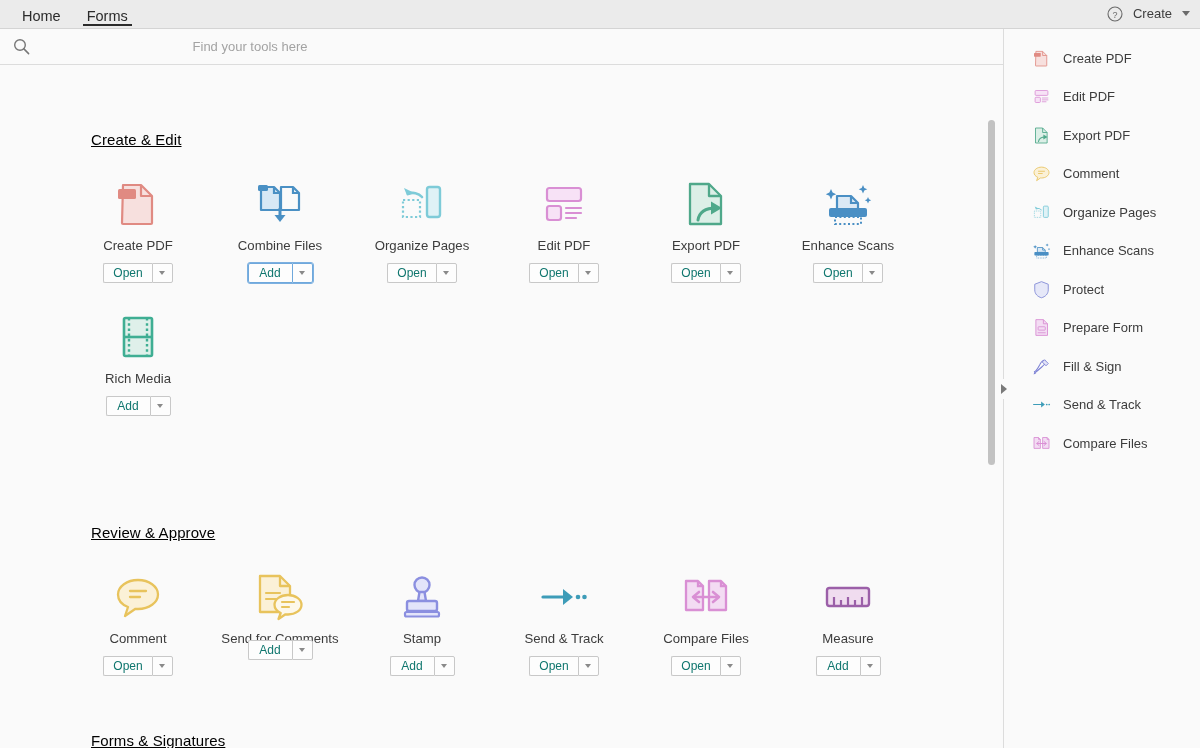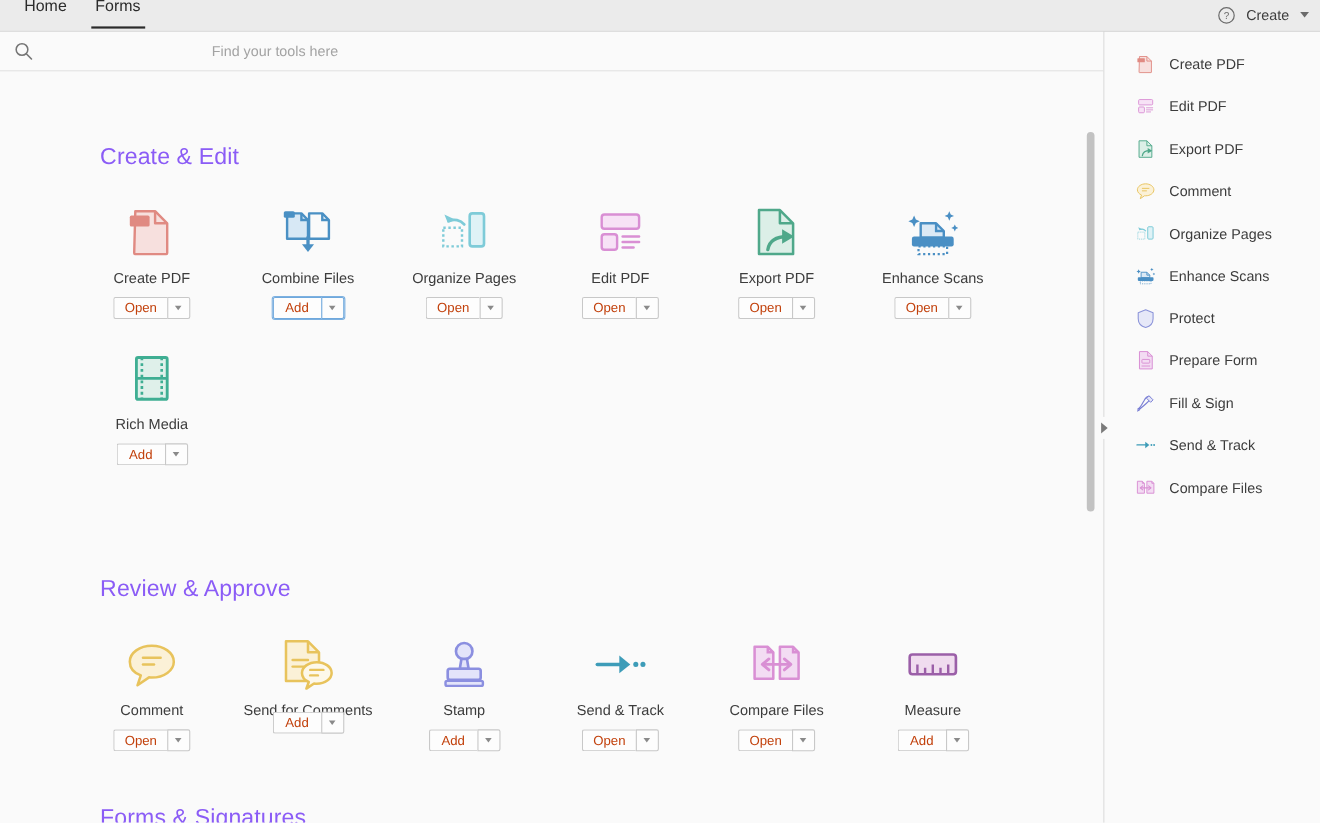--- a/index.html
+++ b/index.html
@@ -21,21 +21,21 @@
     position: relative;
   }
   .tabs { display: flex; align-items: flex-end; height: 29px; padding-left: 9px; }
   .tab {
     font-size: 14.5px; color: #2b2b2b;
     padding: 0 13px 5px 13px;
     line-height: 1;
     cursor: default;
     position: relative;
     height: 29px;
-    display: flex; align-items: flex-start;
+    display: flex; align-items: flex-end;
   }
   .tab.active::after {
     content: ""; position: absolute;
     left: 9px; right: 9px; bottom: 2px; height: 2.5px;
     background: #2b2b2b;
   }
   .topbar-right {
     margin-left: auto; display: flex; align-items: center;
     height: 29px; padding-right: 10px; gap: 10px;
   }
@@ -67,23 +67,24 @@
     font-family: "Liberation Sans", sans-serif;
     font-size: 13px; color: #444; width: 420px; text-align: center;
   }
   .search-input::placeholder { color: #a3a3a3; }
 
   .scrollwrap { flex: 1; position: relative; overflow: hidden; background: #fafafa; }
   .scrollarea { position: absolute; inset: 0; overflow: hidden; padding: 0 0 0 0; }
 
   .section { padding: 0 0 0 0; }
   .section-title {
-    font-size: 21px; color: #8b5cf6; font-weight: normal;
+    font-size: 15px; color: #000000; font-weight: normal;
     margin: 0 0 0 91px;
     letter-spacing: 0.1px;
+    text-decoration: underline;
   }
   .grid {
     display: grid;
     grid-template-columns: repeat(6, 142px);
     margin-left: 67px;
     row-gap: 0;
   }
   .tool {
     width: 142px;
     display: flex; flex-direction: column; align-items: center;
@@ -99,21 +100,21 @@
     font-size: 13.2px; color: #3c3c3c; text-align: center;
     line-height: 16px; max-width: 132px;
   }
   .btn-row { margin-top: 9px; display: flex; }
   .split-btn { display: flex; height: 20px; }
   .split-btn .sb-main {
     min-width: 44px; padding: 0 9px;
     border: 1px solid #c8c8c8; border-right: none;
     background: #fdfdfd;
     border-radius: 2px 0 0 2px;
-    font-size: 12px; color: #c2410c;
+    font-size: 12px; color: #0f766e;
     display: flex; align-items: center; justify-content: center;
     cursor: default;
   }
   .split-btn .sb-arrow {
     width: 21px;
     border: 1px solid #c8c8c8;
     background: #fdfdfd;
     border-radius: 0 2px 2px 0;
     display: flex; align-items: center; justify-content: center;
     cursor: default;

